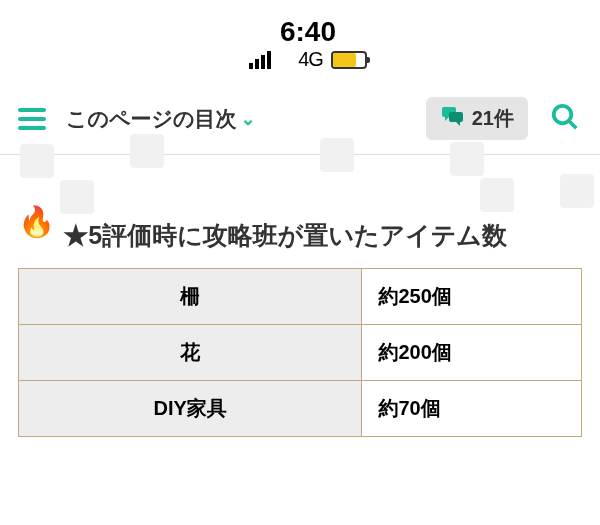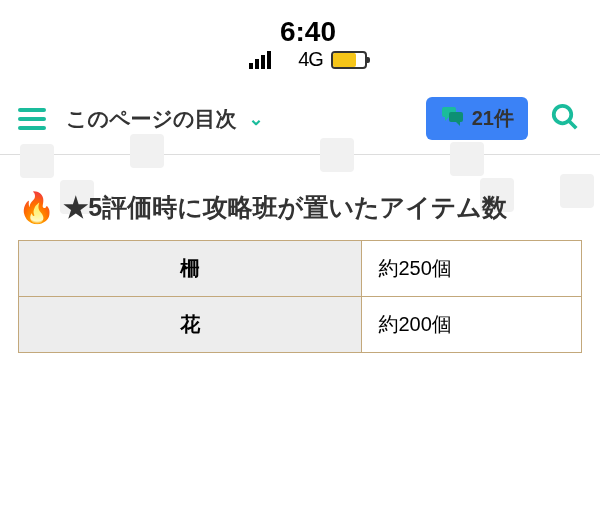--- a/index.html
+++ b/index.html
@@ -57,27 +57,27 @@
     align-items:center;
     padding: 14px 12px;
     border-bottom: 1px solid #ddd;
     gap: 14px;
   }
   .hamburger {
     display:flex; flex-direction:column; gap:5px; padding:4px 6px;
   }
   .hamburger span{ width:28px; height:4px; background:#1abc9c; border-radius:2px;}
   .toc {
-    font-size:21px; color:#333; font-weight:700; display:flex; align-items:center; gap:12px;
+    font-size:21px; color:#333; font-weight:700; display:flex; align-items:center; gap:4px;
   }
   .chev { color:#1abc9c; font-size:18px; }
   .nav-spacer{flex:1;}
   .comment-pill{
     display:flex; align-items:center; gap:8px;
-    background:#3b82f6; padding:8px 14px; border-radius:6px;
+    background:#e5e5e5; padding:8px 14px; border-radius:6px;
     font-weight:700; font-size:20px; color:#333;
   }
   .comment-pill .bubble{ color:#1abc9c; font-size:22px; line-height:1;}
   .search-icon{ padding:4px 8px; }
   .search-icon svg{ stroke:#1abc9c; }
 
   
   .tiles{
     position:absolute; left:0; right:0; top:134px; height:80px; overflow:hidden; z-index:0;
   }
@@ -85,32 +85,32 @@
     position:absolute; width:34px; height:34px; background:#f1f1f1; border-radius:4px;
   }
 
   
   .content{ padding: 0 18px; position:relative; z-index:1; }
   .heading{
     display:flex; align-items:center; gap:8px;
     margin-top:36px; margin-bottom:16px;
   }
   .fire{ font-size:30px; line-height:1; }
-  .heading-text{ font-size:25px; font-weight:800; color:#333; }
+  .heading-text{ font-size:25px; font-weight:800; color:#333;margin-top:28px; }
 
   table{
     width:100%; border-collapse:collapse; background:#fff;
   }
   td,th{
     border:1px solid #c3a87b; padding:14px 16px; font-size:20px; text-align:left;
   }
   th{
     background:#ededed; text-align:center; font-weight:700; width:61%;
   }
-  td{ font-weight:400; }
+  td{ font-weight:700; }
 </style>
 </head>
 <body>
 
 <div class="statusbar">
   <div>6:40</div>
   <div class="right">
     <div class="bars">
       <span></span>
         <span></span>
@@ -173,15 +173,19 @@
   <table>
     <tbody>
         <tr>
       <th>柵</th>
       <td>約250個</td>
     </tr>
     <tr>
       <th>花</th>
       <td>約200個</td>
     </tr>
+    <tr>
+      <th>DIY家具</th>
+      <td>約70個</td>
+    </tr>
   </tbody>
     </table>
 </div>
 
 </body></html>

